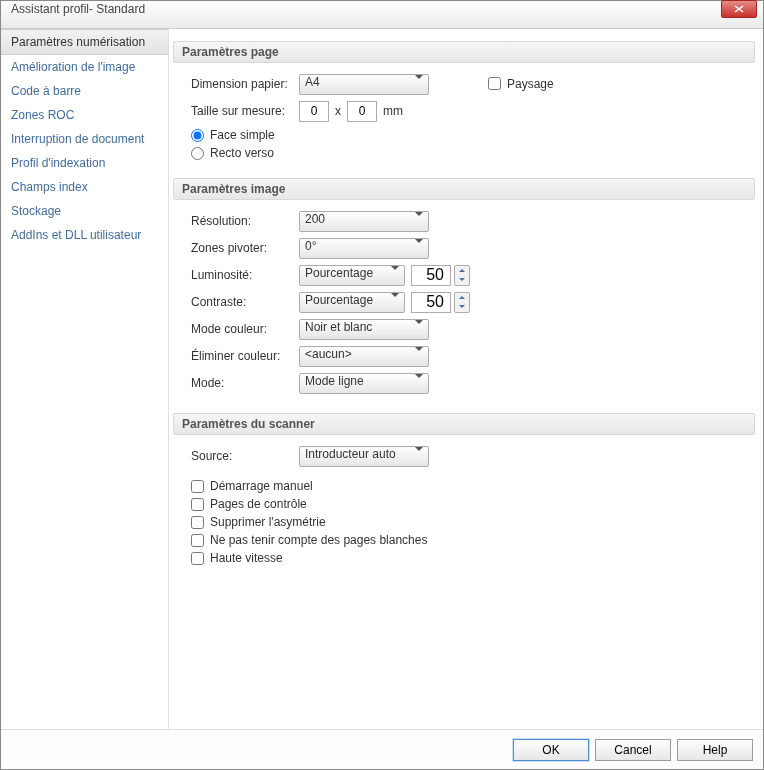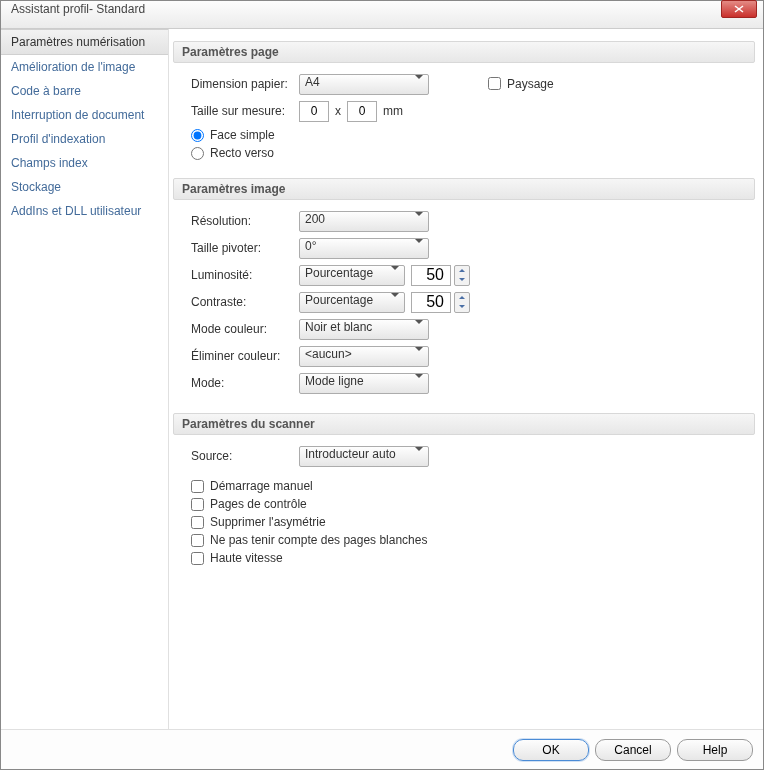--- a/index.html
+++ b/index.html
@@ -181,21 +181,21 @@
     align-items: center;
     justify-content: flex-end;
     padding: 0 10px;
     gap: 6px;
     background: #fdfdfd;
   }
   .btn {
     min-width: 76px;
     height: 22px;
     border: 1px solid #9a9a9a;
-    border-radius: 10px;
+    border-radius: 0;
     background: linear-gradient(#fdfdfd, #e7e7e7);
     font-size: 12px;
     cursor: pointer;
     padding: 0 10px;
   }
   .btn.primary {
     border: 1px solid #4a8bd6;
     box-shadow: 0 0 0 1px rgba(74,139,214,0.25);
   }
 </style>
@@ -213,20 +213,21 @@
       </svg>
     </div>
   </div>
 
   <div class="body">
 
     <div class="sidebar">
       <div class="side-item selected">Paramètres numérisation</div>
       <div class="side-item">Amélioration de l'image</div>
       <div class="side-item">Code à barre</div>
+      <div class="side-item">Zones ROC</div>
       <div class="side-item">Interruption de document</div>
       <div class="side-item">Profil d'indexation</div>
       <div class="side-item">Champs index</div>
       <div class="side-item">Stockage</div>
       <div class="side-item">AddIns et DLL utilisateur</div>
     </div>
 
     <div class="main">
 
       <div class="section-header">Paramètres page</div>
@@ -267,21 +268,21 @@
 
         <div class="row">
           <span class="lbl">Résolution:</span>
           <div class="dropdown">
             <span class="dd-text">200</span>
             <span class="dd-arrow"></span>
           </div>
         </div>
 
         <div class="row">
-          <span class="lbl">Taille pivoter:</span>
+          <span class="lbl">Zones pivoter:</span>
           <div class="dropdown">
             <span class="dd-text">0°</span>
             <span class="dd-arrow"></span>
           </div>
         </div>
 
         <div class="row">
           <span class="lbl">Luminosité:</span>
           <div class="dropdown sm">
             <span class="dd-text">Pourcentage</span>

